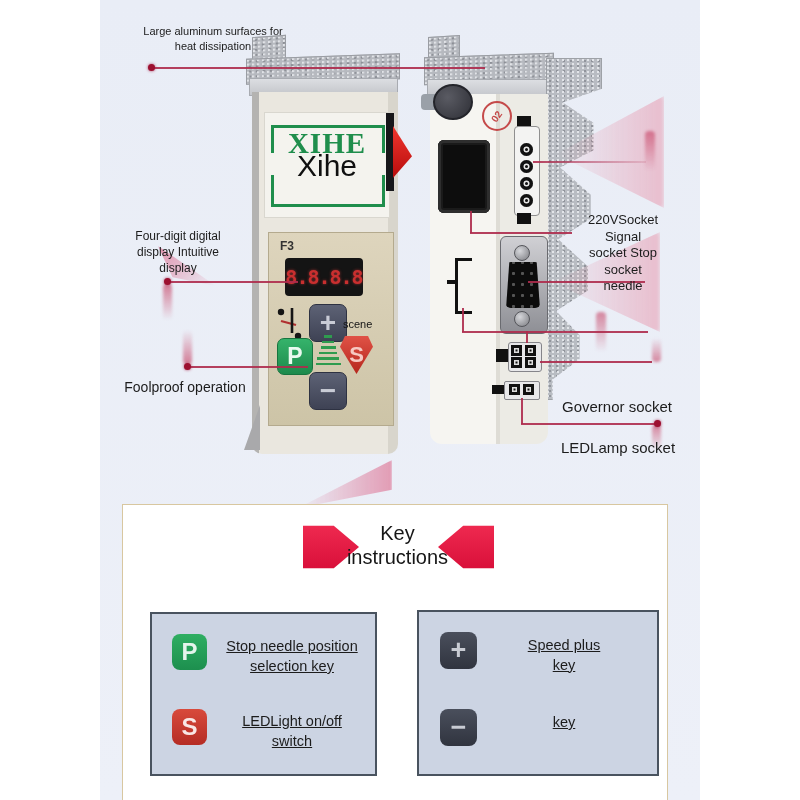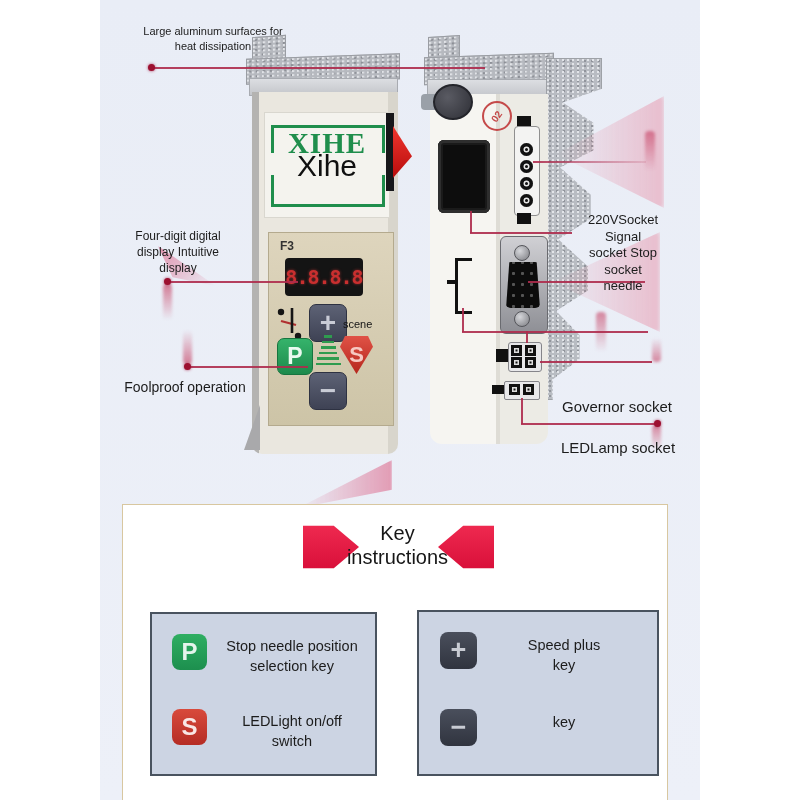--- a/index.html
+++ b/index.html
@@ -16,21 +16,21 @@
   .lbl{color:#1c1c1c;text-align:center;}
   .rline{position:absolute;height:1.5px;background:#ae2b4d;opacity:.9;}
   .vline{position:absolute;width:1.5px;background:#ae2b4d;opacity:.9;}
   .dot{position:absolute;width:7px;height:7px;border-radius:50%;background:#9c1030;box-shadow:0 0 3px rgba(160,20,60,.8);}
   .fade{position:absolute;border-radius:4px;filter:blur(1.5px);}
   .wedge{position:absolute;filter:blur(1px);}
   .key-icon{position:absolute;border-radius:8px;color:rgba(255,255,255,.88);
             display:flex;align-items:center;justify-content:center;font-weight:bold;}
   .panel-btn{position:absolute;border-radius:7px;display:flex;align-items:center;justify-content:center;}
   .kbox{position:absolute;background:#ccd4e3;border:2px solid #49535f;}
-  .kdesc{position:absolute;color:#1c1c1c;font-size:14.5px;line-height:1.35;text-align:center;}
+  .kdesc{position:absolute;color:#1c1c1c;font-size:14.5px;line-height:1.35;text-align:center;text-decoration:underline;}
   .bars div{height:2.5px;background:#2f9c4e;margin:3px auto;}
   .bars div:nth-child(1){width:8px;}  .bars div:nth-child(2){width:12px;}
   .bars div:nth-child(3){width:15px;} .bars div:nth-child(4){width:18px;}
   .bars div:nth-child(5){width:22px;} .bars div:nth-child(6){width:25px;}
 </style>
 </head>
 <body>
 
 <div id="stage">
 

